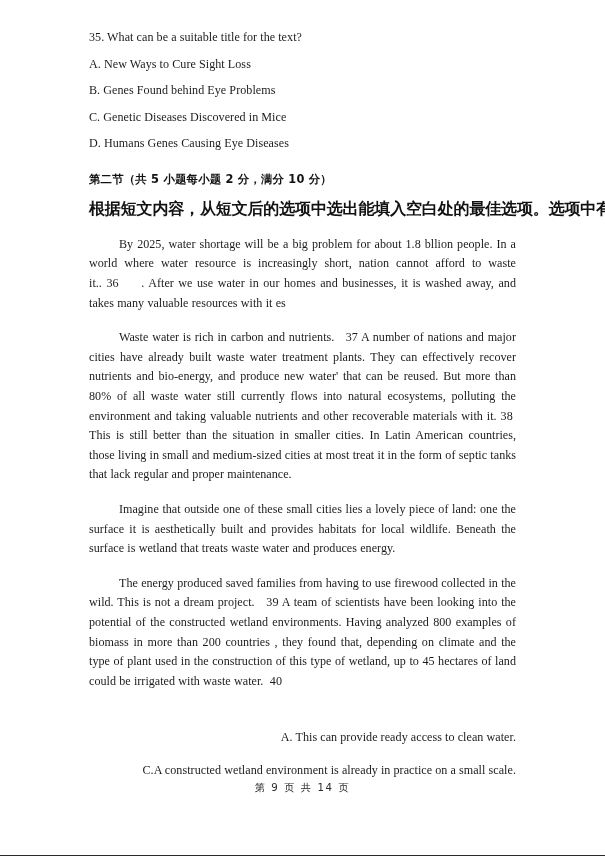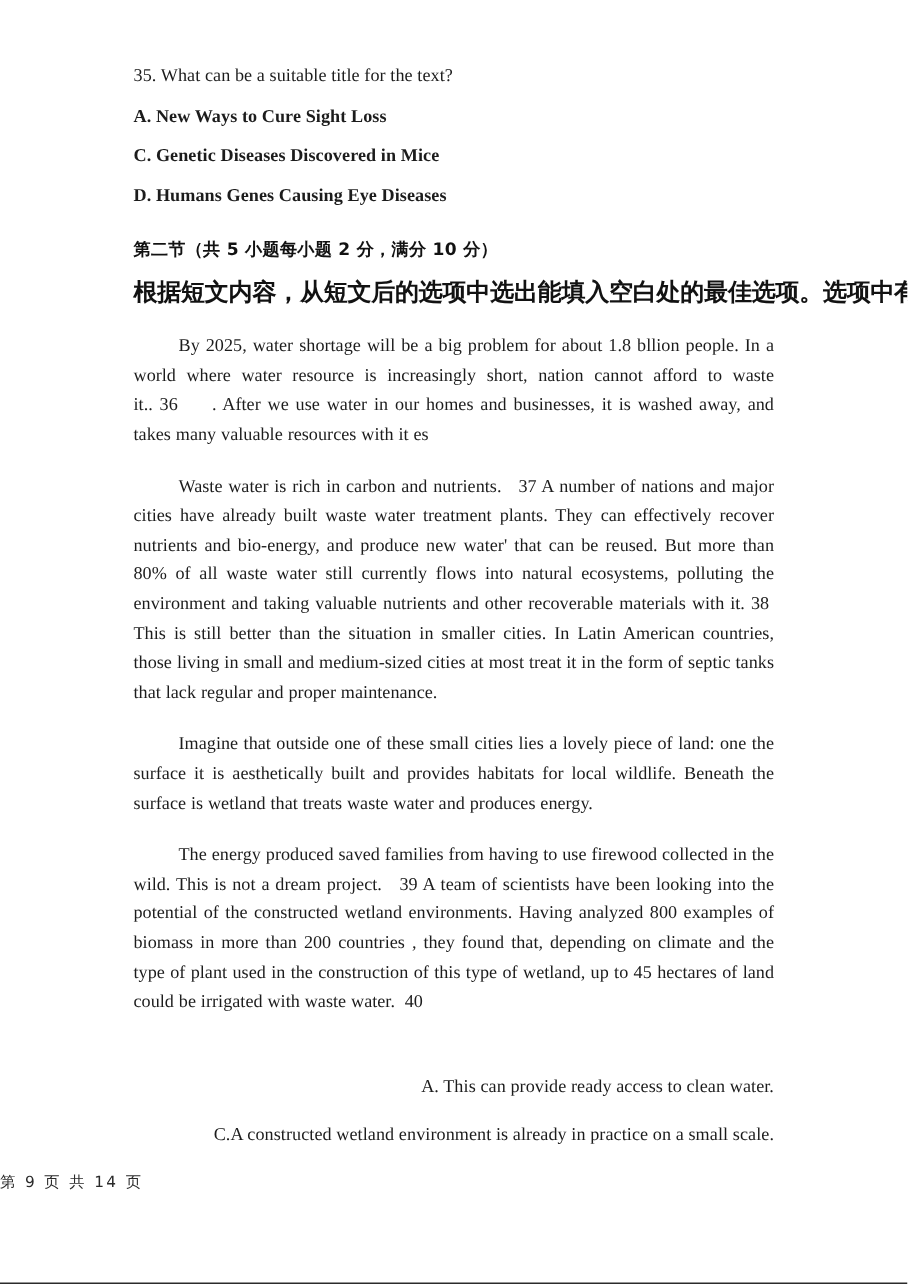--- a/index.html
+++ b/index.html
@@ -23,34 +23,33 @@
   }
   .content {
     position: absolute;
     left: 89px;
     top: 0;
     width: 427px;
   }
 
   
   .mcq-block {
-    padding-top: 44px;
+    padding-top: 31px;
   }
   .mcq-stem {
     font-size: 12.1px;
     line-height: 1.0;
     margin: 0 0 14.5px 0;
     letter-spacing: 0.05px;
   }
   .mcq-option {
     font-size: 12.1px;
     line-height: 1.0;
     margin: 0 0 14.5px 0;
     letter-spacing: 0.05px;
-    font-weight: bold;
   }
 
   
   .section-head {
     margin-top: 25px;
     font-family: "DejaVu Sans", "Liberation Sans", sans-serif;
     font-weight: bold;
     font-size: 11.4px;
     line-height: 1.0;
     letter-spacing: 0.2px;
@@ -98,36 +97,37 @@
     margin: 0 0 20.5px 0;
     letter-spacing: 0.05px;
   }
 
   
   .footer {
     position: absolute;
     left: 0;
     right: 0;
     top: 781px;
-    text-align: left;
+    text-align: center;
     font-family: "DejaVu Sans", "Liberation Sans", sans-serif;
     font-size: 10.2px;
     letter-spacing: 1.6px;
     color: #2a2a2a;
   }
 </style>
 </head>
 <body>
 
 <div class="page">
   <div class="content">
 
     <div class="mcq-block">
       <div class="mcq-stem">35. What can be a suitable title for the text?</div>
       <div class="mcq-option">A. New Ways to Cure Sight Loss</div>
+      <div class="mcq-option">B. Genes Found behind Eye Problems</div>
       <div class="mcq-option">C. Genetic Diseases Discovered in Mice</div>
       <div class="mcq-option">D. Humans Genes Causing Eye Diseases</div>
     </div>
 
     <div class="section-head">第二节（共 5 小题每小题 2 分，满分 10 分）</div>
     <div class="section-instruction">根据短文内容，从短文后的选项中选出能填入空白处的最佳选项。选项中有两项为多余选项。</div>
 
     <div class="passage">
         <p>By 2025, water shortage will be a big problem for about 1.8 bllion people. In a world where water resource is increasingly short, nation cannot afford to waste it..<span class="blank"> 36     </span>. After we use water in our homes and businesses, it is washed away, and takes many valuable resources with it es</p>
         <p>Waste water is rich in carbon and nutrients.<span class="blank">   37 </span>A number of nations and major cities have already built waste water treatment plants. They can effectively recover nutrients and bio-energy, and produce new water' that can be reused. But more than 80% of all waste water still currently flows into natural ecosystems, polluting the environment and taking valuable nutrients and other recoverable materials with it. <span class="blank">38 </span> This is still better than the situation in smaller cities. In Latin American countries, those living in small and medium-sized cities at most treat it in the form of septic tanks that lack regular and proper maintenance.</p>

